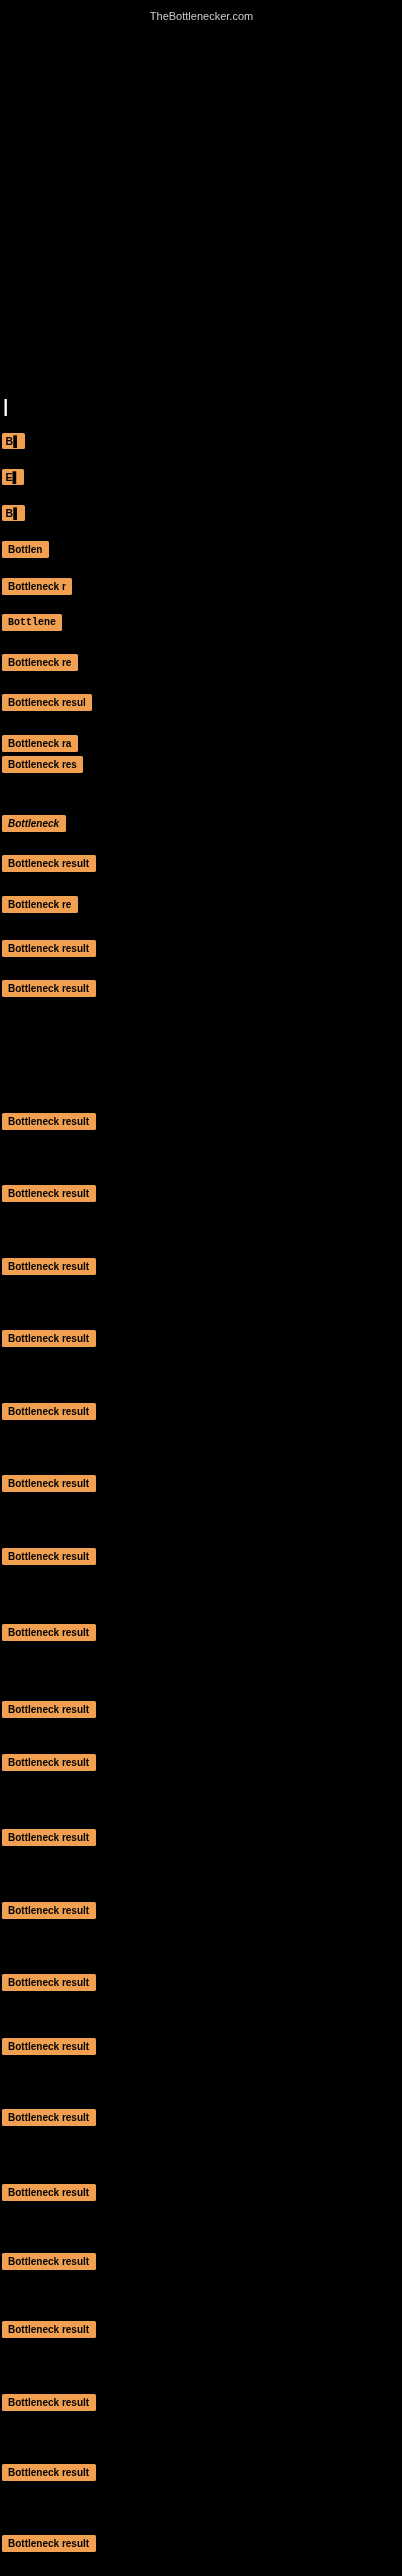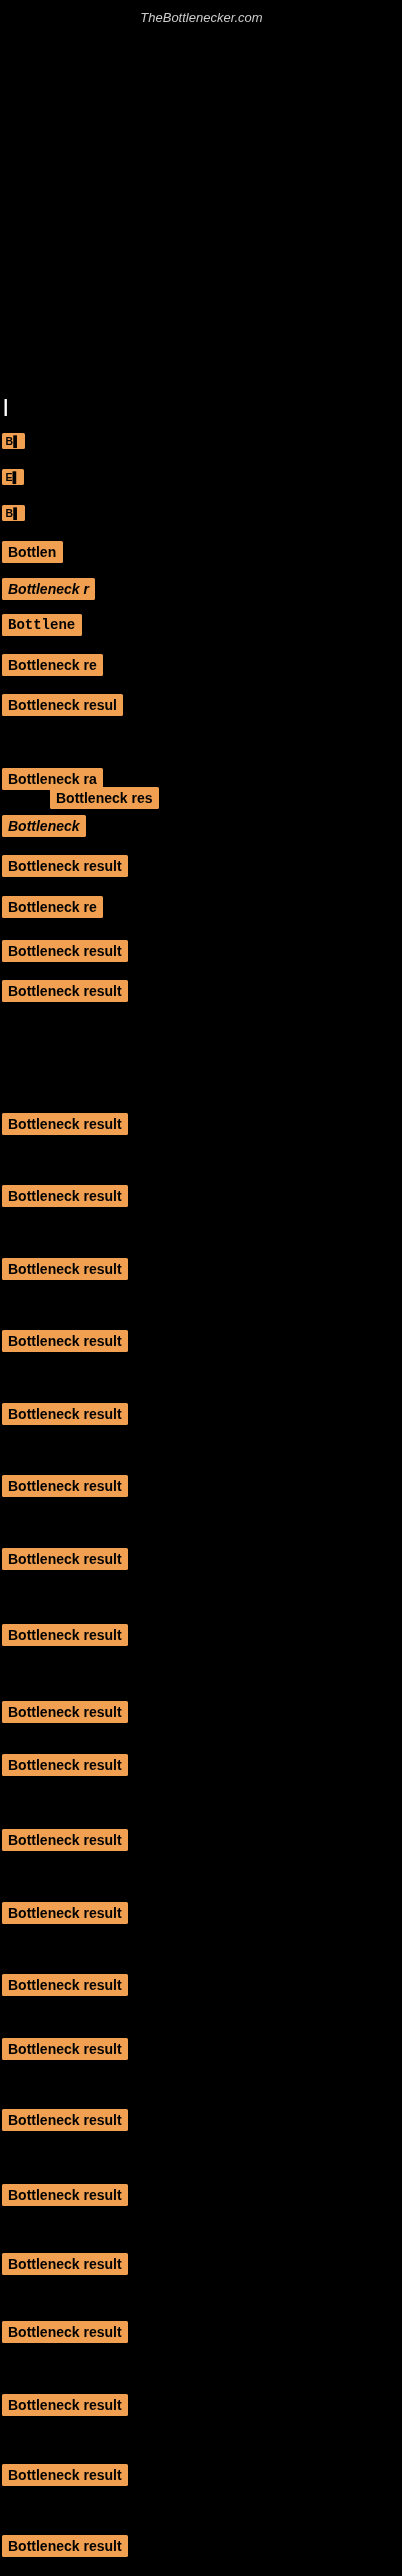--- a/index.html
+++ b/index.html
@@ -13,41 +13,40 @@
       width: 403px;
       min-height: 2576px;
       font-family: Arial, sans-serif;
       position: relative;
       overflow-x: hidden;
     }
 
     .site-title {
       text-align: center;
       color: #cccccc;
-      font-size: 13px;
+      font-size: 11px;
       padding: 6.4px 0;
       position: absolute;
       top: 4px;
       width: 100%;
-      font-style: italic;
     }
 
     .content-area {
       position: absolute;
       top: 0;
       left: 0;
       width: 100%;
       height: 100%;
     }
 
     .bottleneck-label {
       display: inline-block;
       background-color: #f0a050;
       color: #000;
-      font-size: 14px;
+      font-size: 10px;
       font-weight: bold;
       padding: 3.2px 6.4px;
       margin: 1.6px 0 1.6px 1.6px;
       border-radius: 1.6px;
     }
 
     .item-row {
       position: absolute;
       left: 0;
       display: flex;
@@ -67,36 +66,36 @@
     </div>
     <div class="item-row" style="top: 467px;">
       <span class="bottleneck-label" style="font-size: 10.5px; padding: 2.4px 4px;">E▌</span>
     </div>
     <div class="item-row" style="top: 503px;">
       <span class="bottleneck-label" style="font-size: 10.5px; padding: 2.4px 4px;">B▌</span>
     </div>
     <div class="item-row" style="top: 539px;">
       <span class="bottleneck-label">Bottlen</span>
     </div>
-    <div class="item-row" style="top: 576px; font-style: italic;">
+    <div class="item-row" style="top: 576px;">
       <span class="bottleneck-label">Bottleneck r</span>
     </div>
     <div class="item-row" style="top: 612px; font-family: Liberation Mono, monospace;">
       <span class="bottleneck-label">Bottlene</span>
     </div>
     <div class="item-row" style="top: 652px;">
       <span class="bottleneck-label">Bottleneck re</span>
     </div>
     <div class="item-row" style="top: 692px;">
       <span class="bottleneck-label">Bottleneck resul</span>
     </div>
-    <div class="item-row" style="top: 766px;">
+    <div class="item-row" style="top: 733px;">
       <span class="bottleneck-label">Bottleneck ra</span>
     </div>
-    <div class="item-row" style="top: 785px; padding-left: 48px;">
+    <div class="item-row" style="top: 754px;">
       <span class="bottleneck-label">Bottleneck res</span>
     </div>
     <div class="item-row" style="top: 813px; font-style: italic;">
       <span class="bottleneck-label">Bottleneck</span>
     </div>
     <div class="item-row" style="top: 853px;">
       <span class="bottleneck-label">Bottleneck result</span>
     </div>
     <div class="item-row" style="top: 894px;">
       <span class="bottleneck-label">Bottleneck re</span>

